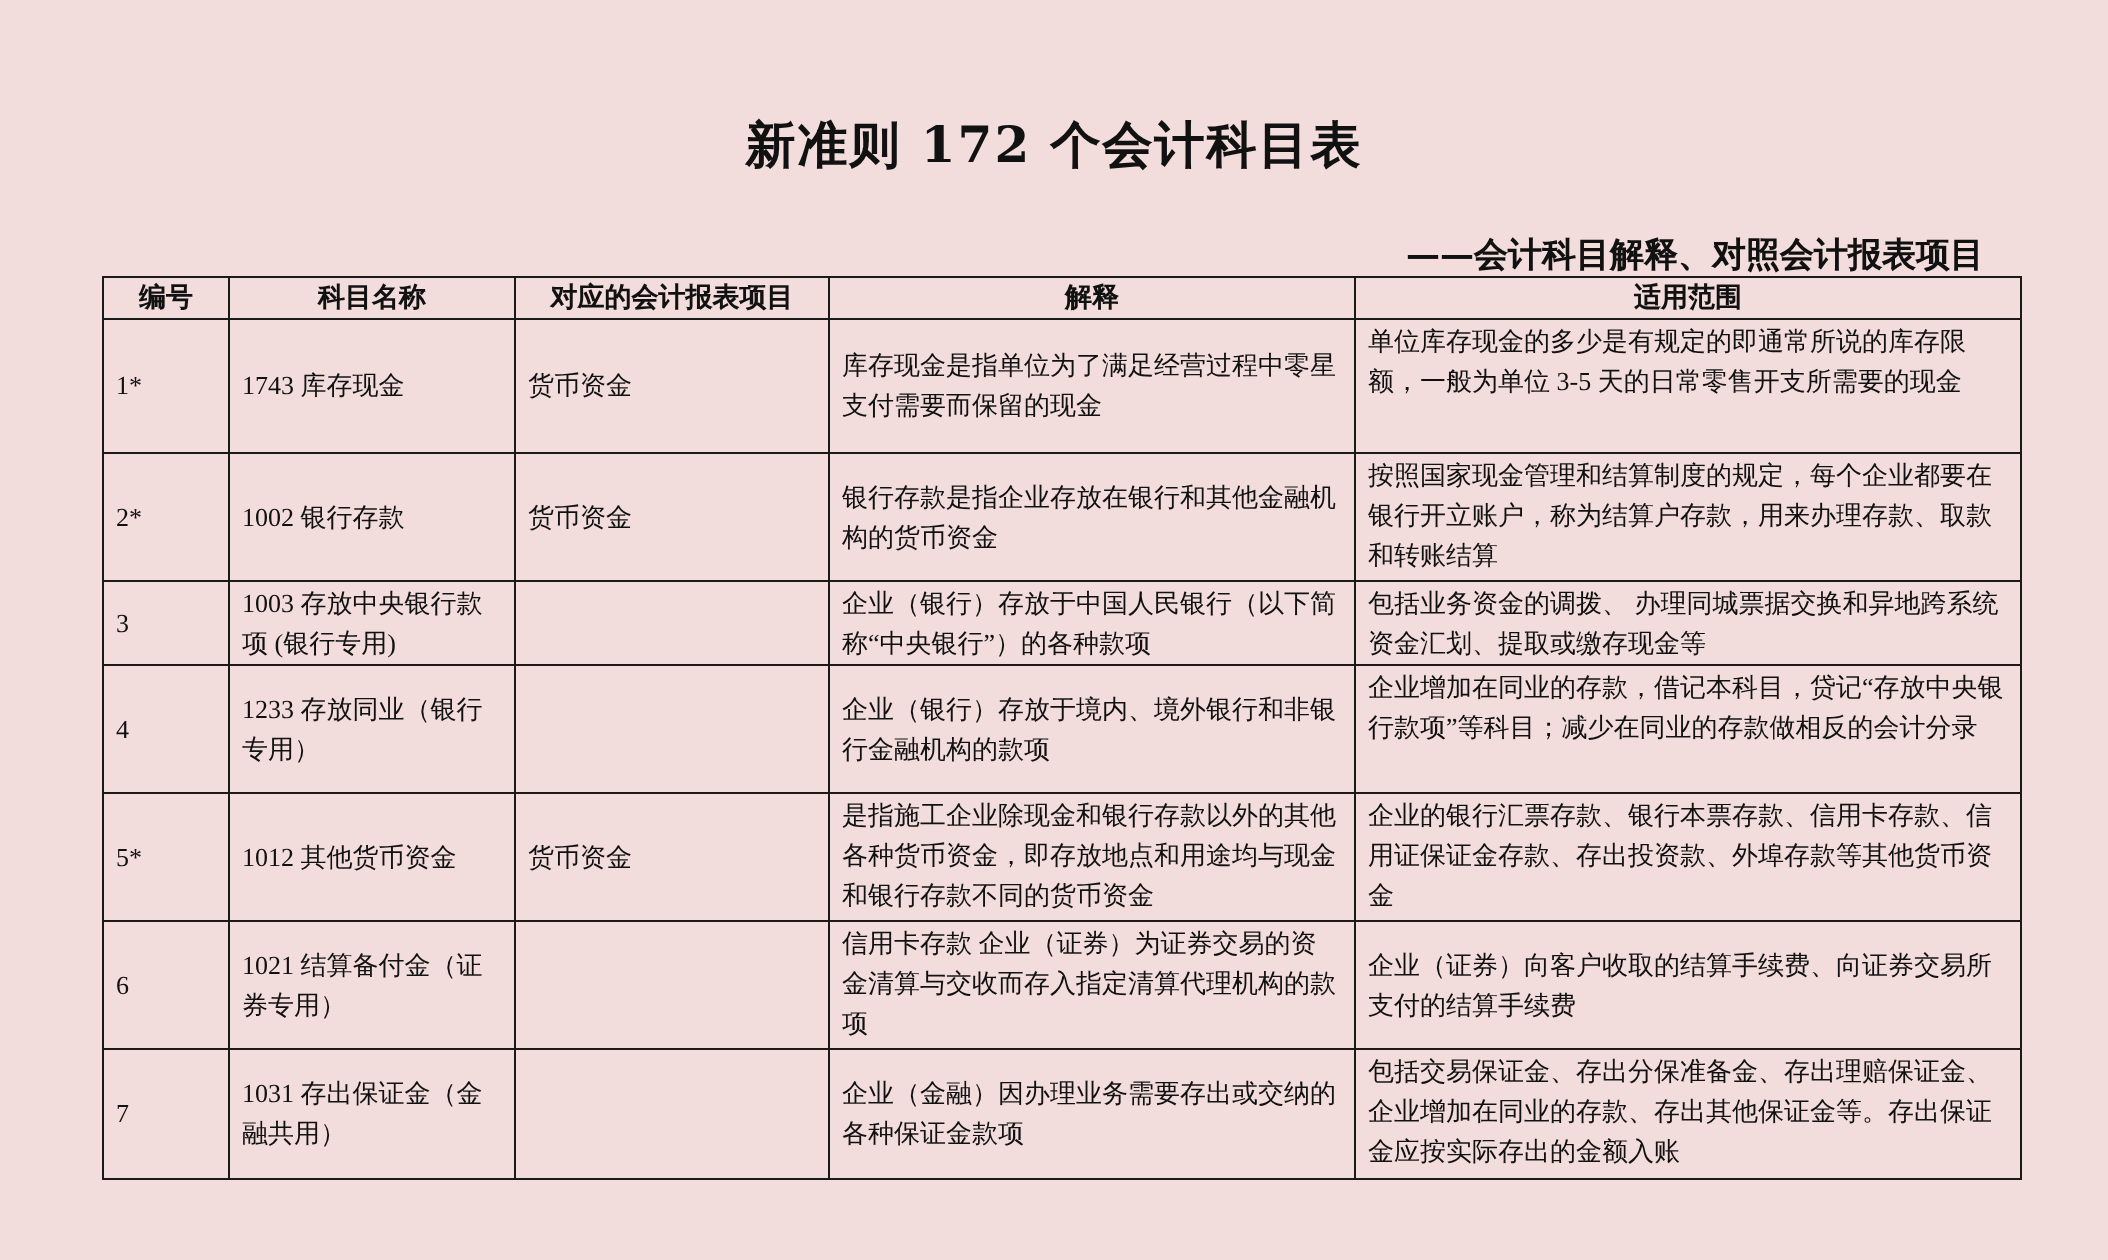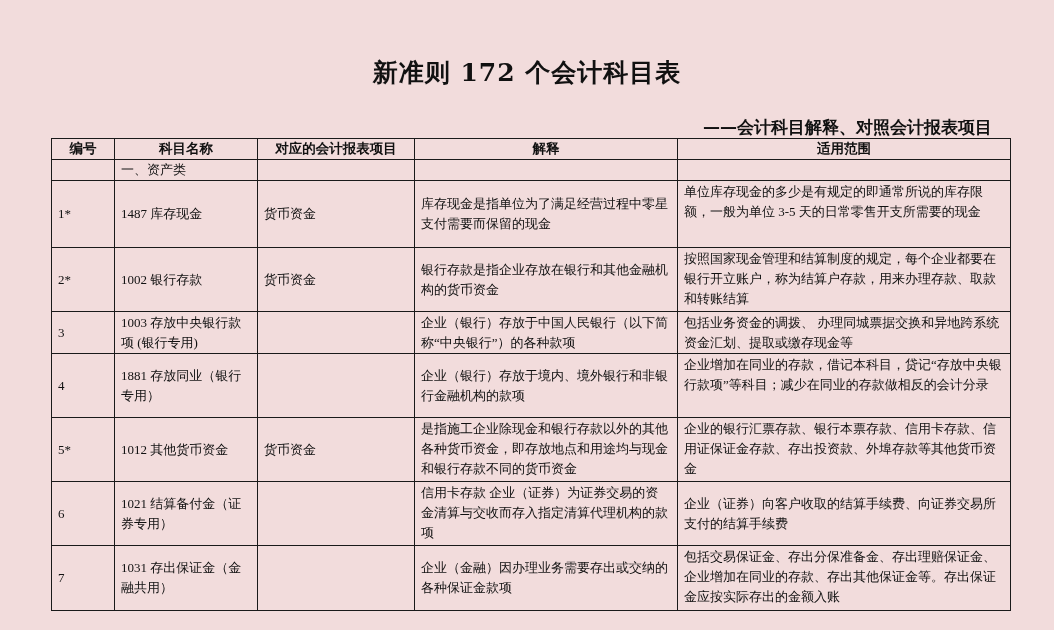--- a/index.html
+++ b/index.html
@@ -69,31 +69,24 @@
   <thead>
     <tr>
       <th>编号</th>
       <th>科目名称</th>
       <th>对应的会计报表项目</th>
       <th>解释</th>
       <th>适用范围</th>
     </tr>
   </thead>
   <tbody>
-    <tr class="r-cat">
-      <td></td>
-      <td>一、资产类</td>
-      <td></td>
-      <td></td>
-      <td></td>
-    </tr>
 
     <tr class="r1">
       <td class="num">1*</td>
-      <td>1487  库存现金</td>
+      <td>1743  库存现金</td>
       <td>货币资金</td>
       <td class="exp mid">库存现金是指单位为了满足经营过程中零星支付需要而保留的现金</td>
       <td class="scope">单位库存现金的多少是有规定的即通常所说的库存限额，一般为单位 3-5 天的日常零售开支所需要的现金</td>
     </tr>
 
     <tr class="r2">
       <td class="num">2*</td>
       <td>1002  银行存款</td>
       <td>货币资金</td>
       <td class="exp mid">银行存款是指企业存放在银行和其他金融机构的货币资金</td>
@@ -103,21 +96,21 @@
     <tr class="r3">
       <td class="num">3</td>
       <td>1003 存放中央银行款项 (银行专用)</td>
       <td></td>
       <td class="exp mid">企业（银行）存放于中国人民银行（以下简称“中央银行”）的各种款项</td>
       <td class="scope mid">包括业务资金的调拨、 办理同城票据交换和异地跨系统资金汇划、提取或缴存现金等</td>
     </tr>
 
     <tr class="r4">
       <td class="num">4</td>
-      <td>1881 存放同业（银行专用）</td>
+      <td>1233 存放同业（银行专用）</td>
       <td></td>
       <td class="exp mid">企业（银行）存放于境内、境外银行和非银行金融机构的款项</td>
       <td class="scope">企业增加在同业的存款，借记本科目，贷记“存放中央银行款项”等科目；减少在同业的存款做相反的会计分录</td>
     </tr>
 
     <tr class="r5">
       <td class="num">5*</td>
       <td>1012  其他货币资金</td>
       <td>货币资金</td>
       <td class="exp">是指施工企业除现金和银行存款以外的其他各种货币资金，即存放地点和用途均与现金和银行存款不同的货币资金</td>

